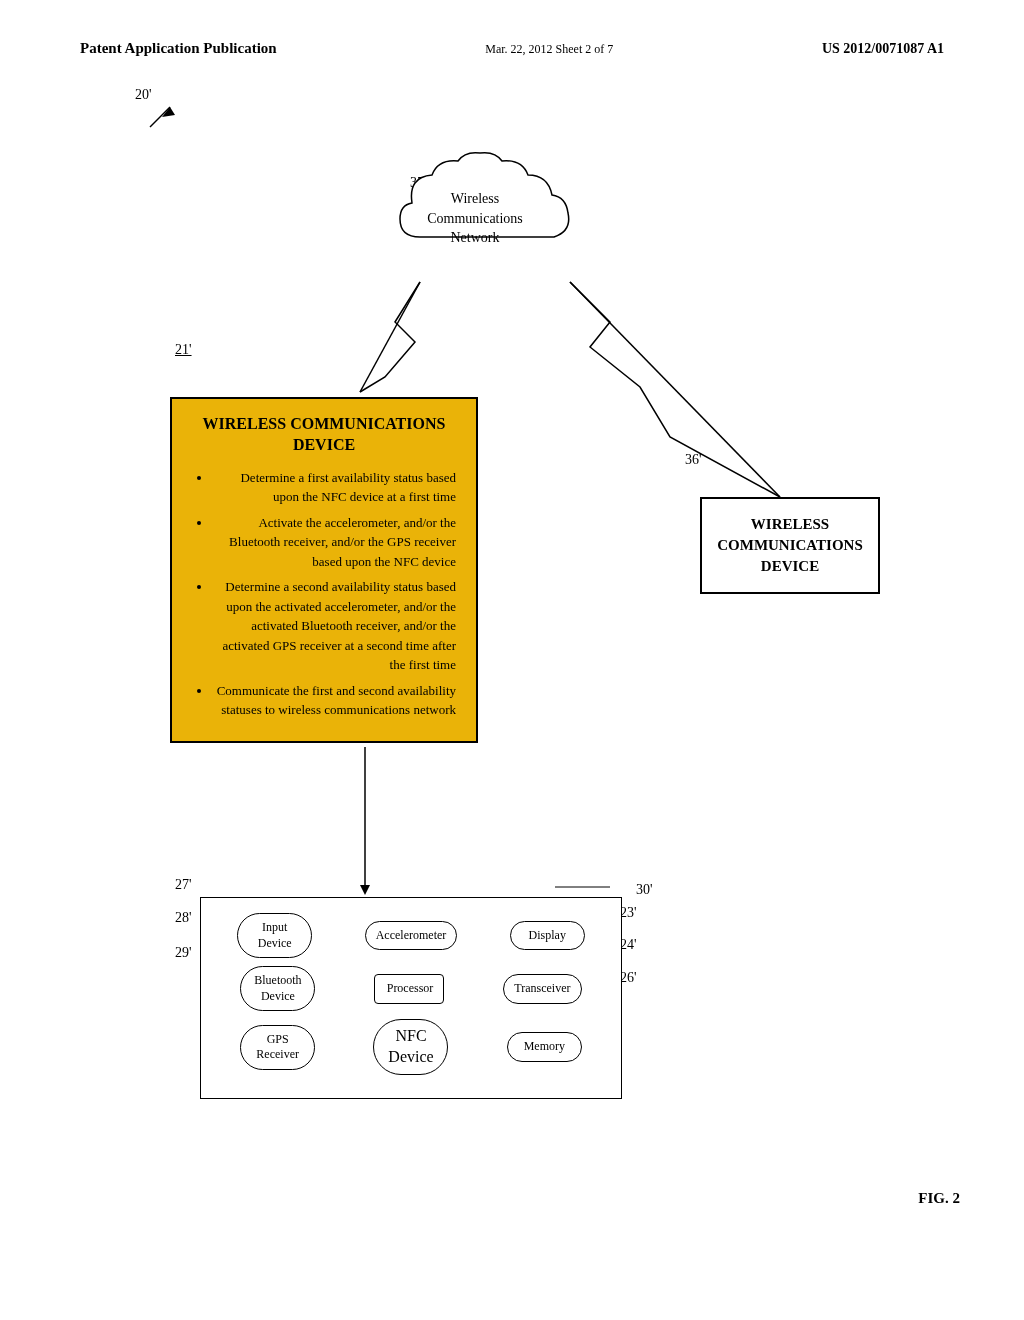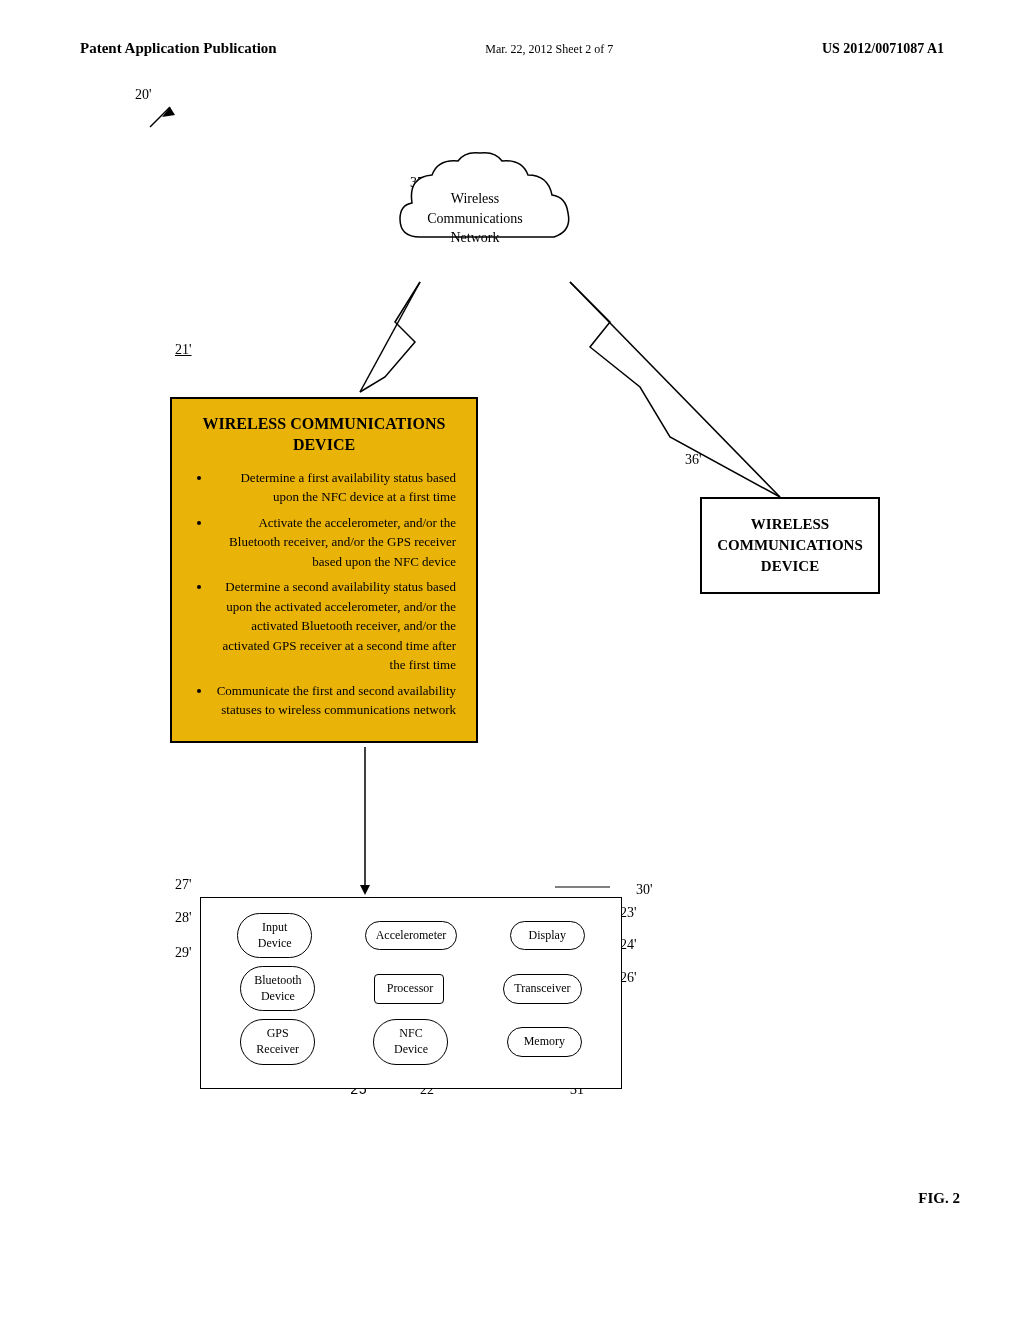--- a/index.html
+++ b/index.html
@@ -311,21 +311,21 @@
           <span>Transceiver</span>
         </div>
       </div>
 
       <div class="comp-row">
         <div class="comp-box">
           <span style="white-space:pre-line; font-size:12px;">GPS
 Receiver</span>
         </div>
         <div class="comp-box">
-          <span style="white-space:pre-line; font-size:12px;">NFC
+          <span style="white-space:pre-line; font-size:16px;">NFC
 Device</span>
         </div>
         <div class="comp-box">
           <span>Memory</span>
         </div>
       </div>
     </div>
 
     <div style="position:absolute; bottom:10px; right:20px; font-weight:bold; font-size:15px;">FIG. 2</div>
 

